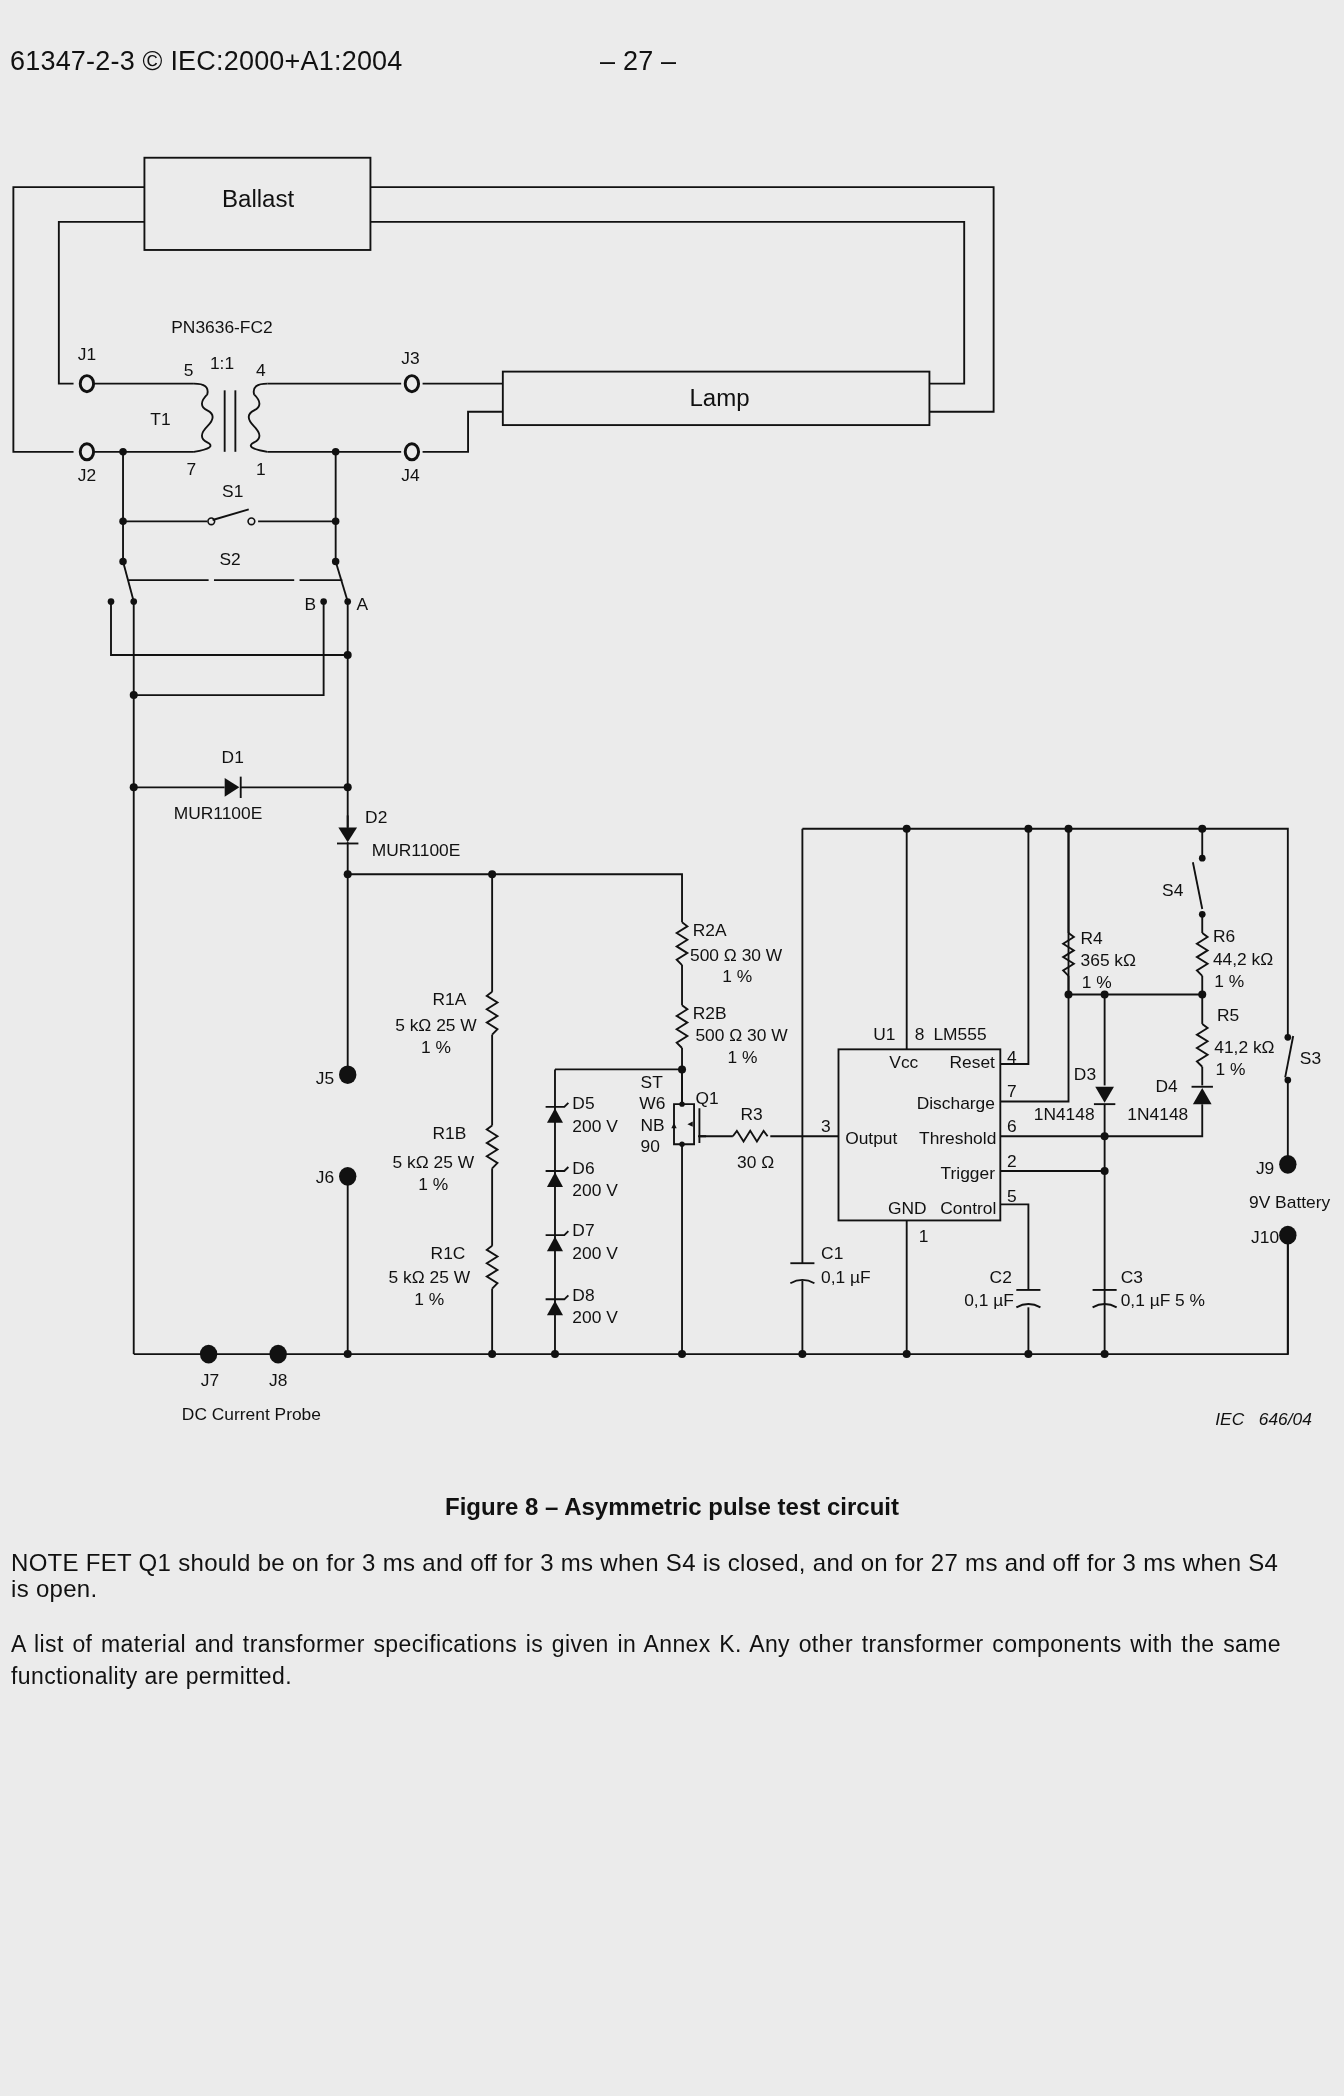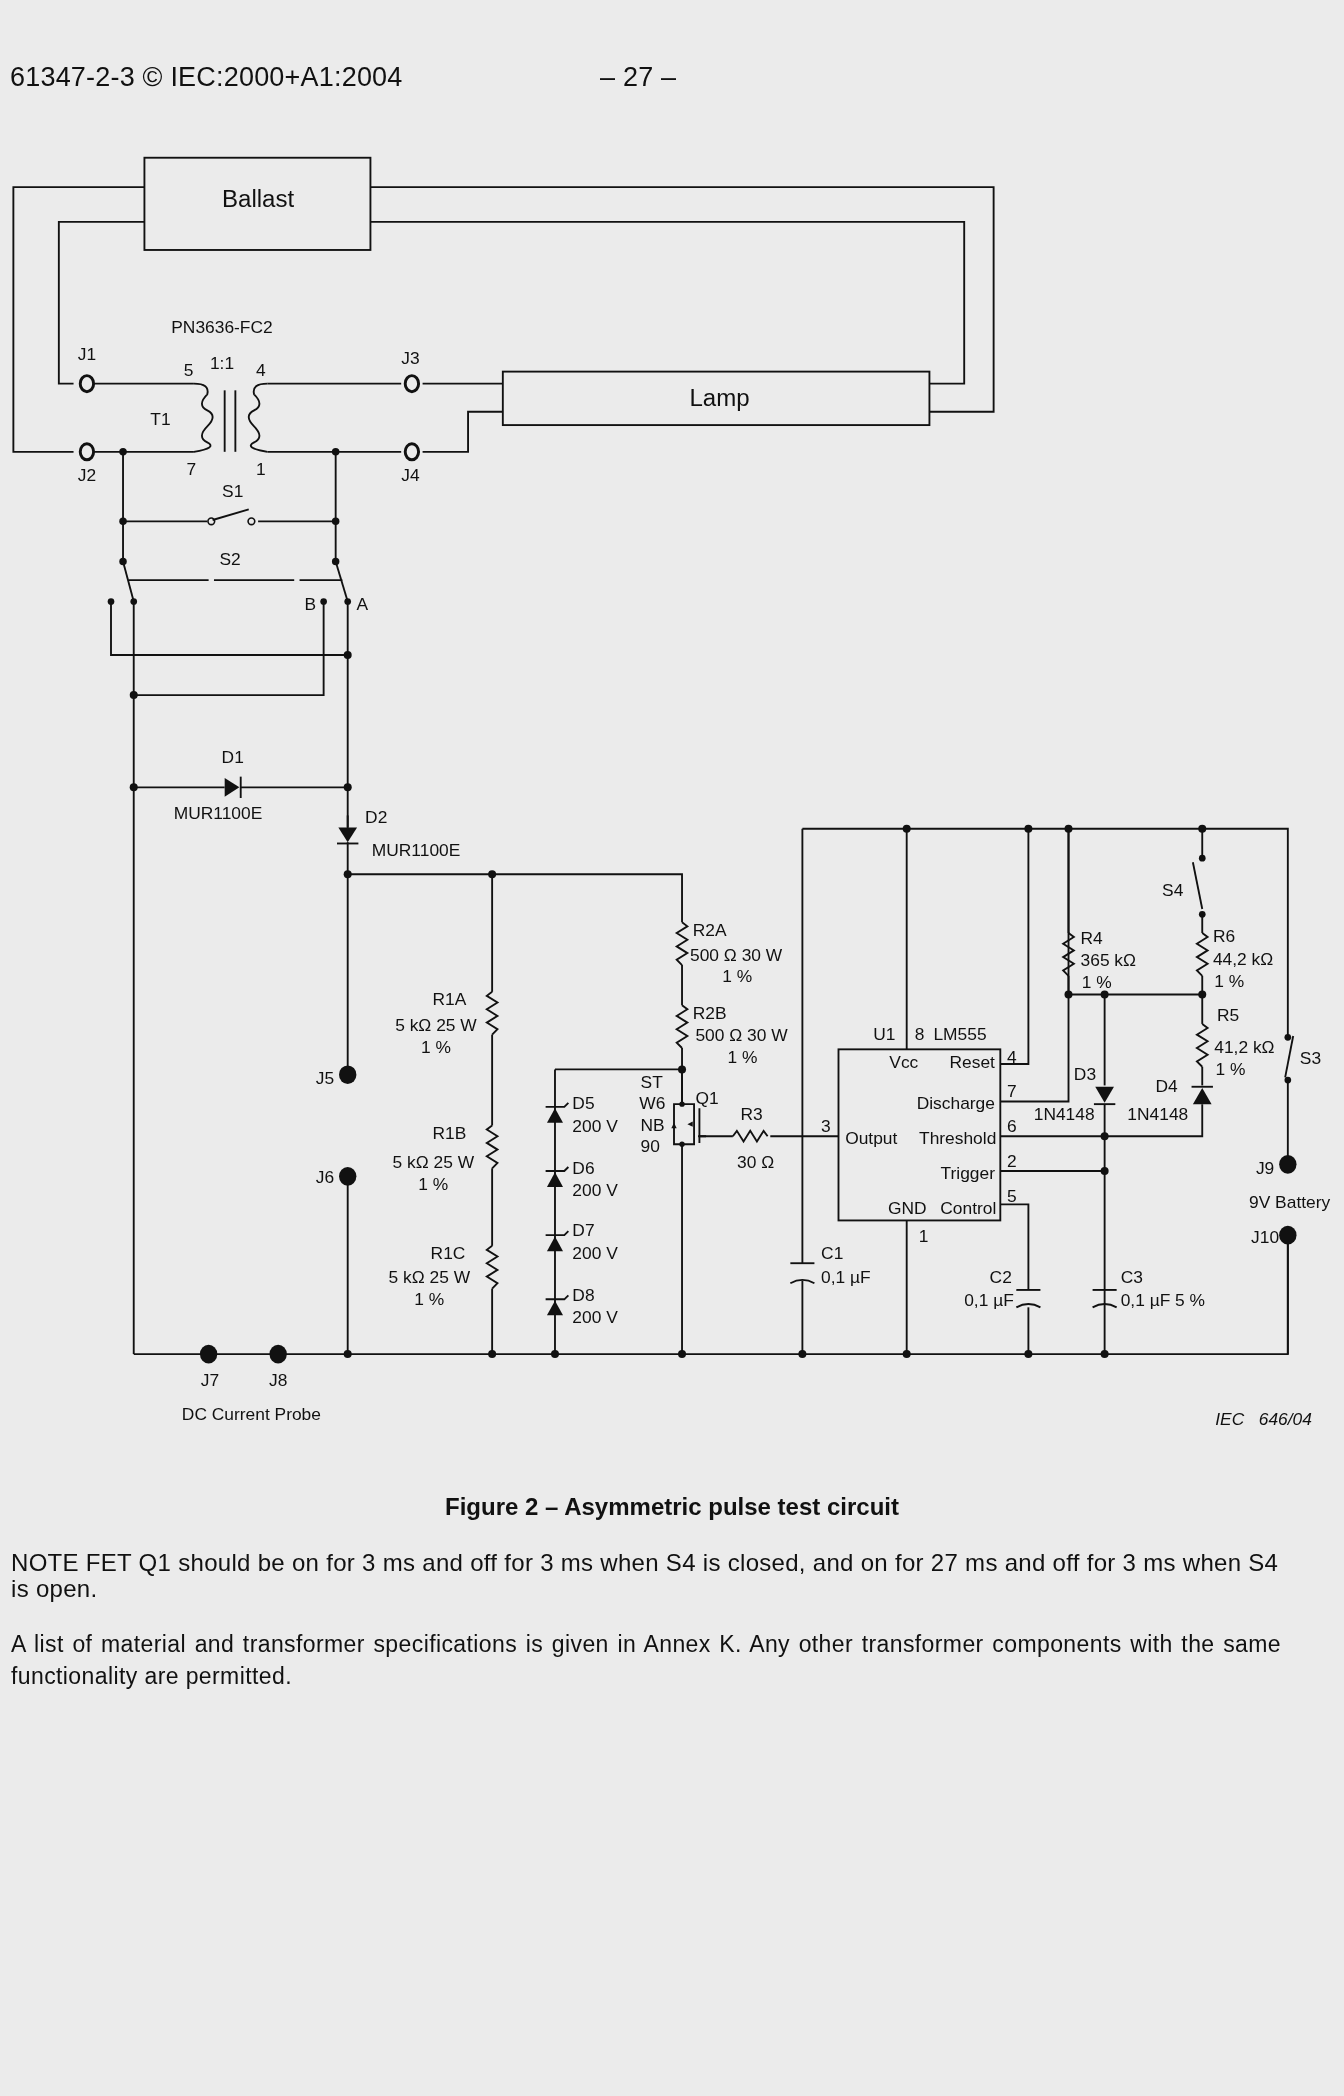--- a/index.html
+++ b/index.html
@@ -1,18 +1,18 @@
 <!DOCTYPE html>
 <html><head>
 <meta charset="utf-8">
 <style>
   html, body { margin:0; padding:0; background:#ebebeb; }
   body { width:1344px; height:2096px; position:relative; overflow:hidden;
          font-family:"Liberation Sans", sans-serif; color:#111; }
-  .hdr { position:absolute; top:46px; font-size:27px; letter-spacing:0.2px;margin-top:16px; }
+  .hdr { position:absolute; top:46px; font-size:27px; letter-spacing:0.2px; }
   #hdr-left { left:10px; }
   #hdr-right { left:600px;text-align:right; }
   #schem { position:absolute; left:0; top:0; width:1344px; height:2096px; }
   #schem text { font-family:"Liberation Sans", sans-serif; fill:#111; }
   .wire { stroke:#111; stroke-width:1.4; fill:none; }
   .caption { position:absolute; left:0; width:1344px; top:1493px; text-align:center;
              font-size:24px; font-weight:bold; }
   .note { position:absolute; left:11px; top:1550px; width:1270px; font-size:24px; line-height:26px; letter-spacing:0.3px; }
   .para { position:absolute; left:11px; top:1628px; width:1270px; font-size:23px; line-height:32px; text-align:justify; letter-spacing:0.4px; }
 </style>
@@ -358,15 +358,15 @@
       <circle cx="899" cy="744" r="3"></circle>
     <circle cx="826" cy="850" r="3"></circle>
       <circle cx="826" cy="876" r="3"></circle>
     <circle cx="963" cy="776" r="2.5"></circle>
       <circle cx="963" cy="808" r="2.5"></circle>
     <circle cx="510" cy="826" r="2"></circle>
       <circle cx="510" cy="856" r="2"></circle>
   </g>
 </svg>
 
-<div class="caption">Figure 2 – Asymmetric pulse test circuit</div>
+<div class="caption">Figure 8 – Asymmetric pulse test circuit</div>
 <div class="note">NOTE   FET Q1 should be on for 3 ms and off for 3 ms when S4 is closed, and on for 27 ms and off for 3 ms when S4 is open.</div>
 <div class="para">A list of material and transformer specifications is given in Annex K. Any other transformer components with the same functionality are permitted.</div>
 
 </body></html>

